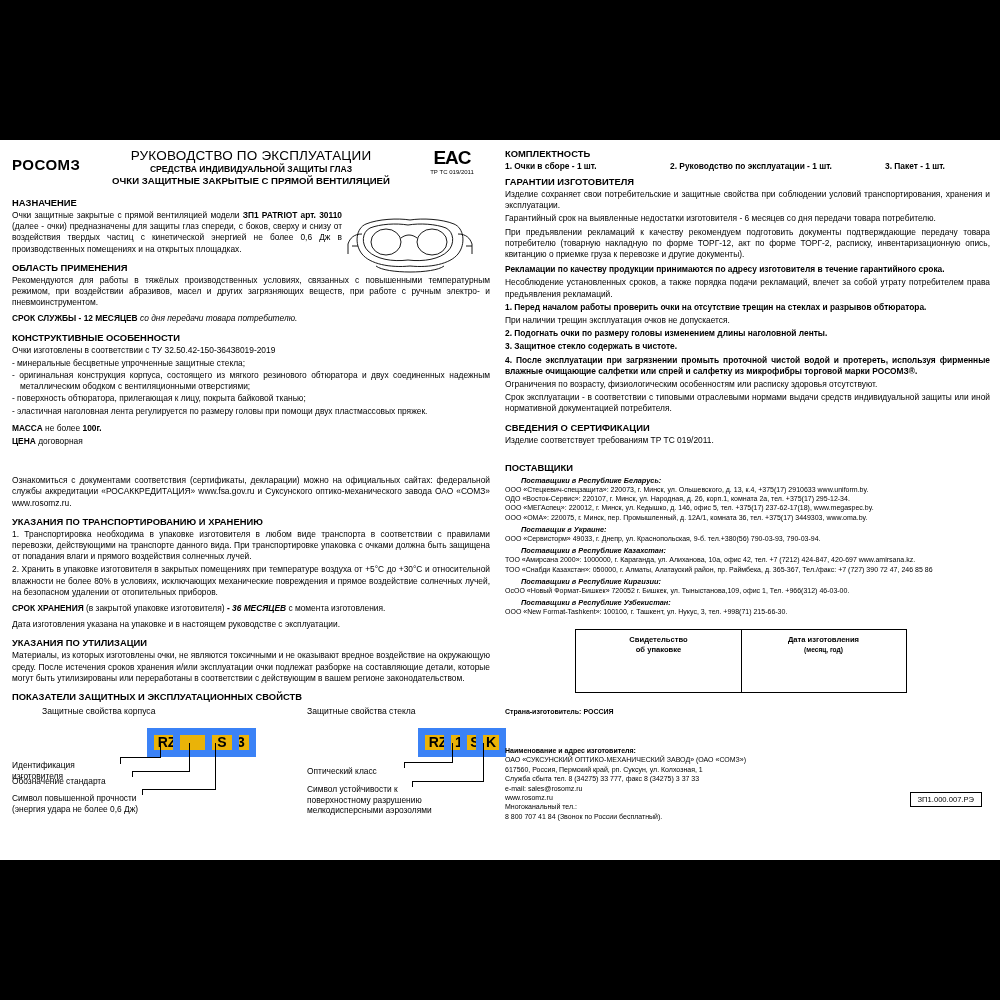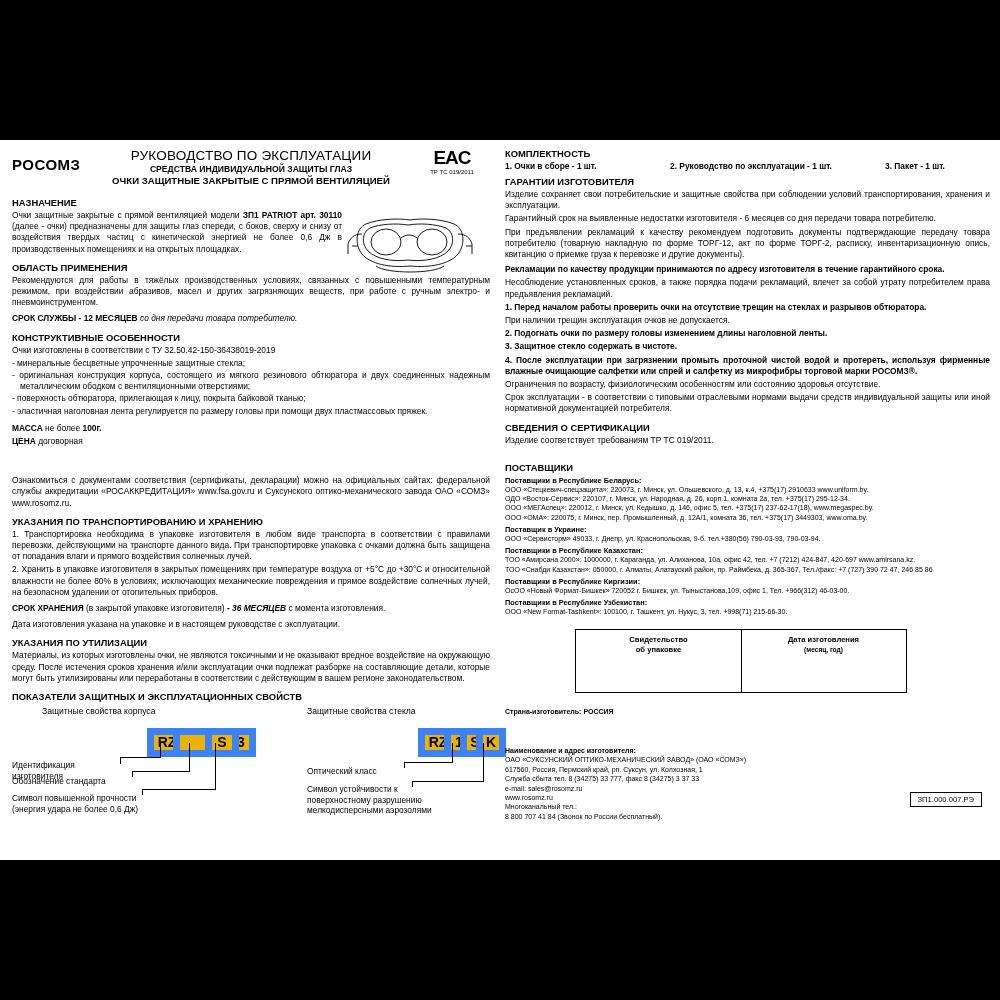--- a/index.html
+++ b/index.html
@@ -166,21 +166,22 @@
   .k3 { left: 380px; }
 
   .supp-line {
     font-size: 7px;
     line-height: 9.3px;
     margin: 0;
   }
   .supp-head {
     font-size: 7.4px;
     font-weight: bold;
-    margin: 3px 0 0 0;
+    margin: 3px 0 0 16px;
+    font-style: italic;
   }
 
   
   .stamp {
     position: relative;
     margin: 12px 0 0 70px;
     width: 330px; height: 62px;
     border: 1px solid #000;
   }
   .stamp .divider {
@@ -355,21 +356,21 @@
       <p class="bd">Гарантийный срок на выявленные недостатки изготовителя - 6 месяцев со дня передачи товара потребителю.</p>
       <p class="bd" style="margin-top:0">При предъявлении рекламаций к качеству рекомендуем подготовить документы подтверждающие передачу товара потребителю (товарную накладную по форме ТОРГ-12, акт по форме ТОРГ-2, расписку, инвентаризационную опись, квитанцию о приемке груза к перевозке и другие документы).</p>
       <p class="bd b" style="margin-top:4px">Рекламации по качеству продукции принимаются по адресу изготовителя в течение гарантийного срока.</p>
       <p class="bd">Несоблюдение установленных сроков, а также порядка подачи рекламаций, влечет за собой утрату потребителем права предъявления рекламаций.</p>
 
       <p class="bd nj"><span class="b">1. Перед началом работы проверить очки на отсутствие трещин на стеклах и разрывов обтюратора.</span></p>
       <p class="bd nj">При наличии трещин эксплуатация очков не допускается.</p>
       <p class="bd nj"><span class="b">2. Подогнать очки по размеру головы изменением длины наголовной ленты.</span></p>
       <p class="bd nj"><span class="b">3. Защитное стекло содержать в чистоте.</span></p>
       <p class="bd"><span class="b">4. После эксплуатации при загрязнении промыть проточной чистой водой и протереть, используя фирменные влажные очищающие салфетки или спрей и салфетку из микрофибры торговой марки РОСОМЗ®.</span></p>
-      <p class="bd">Ограничения по возрасту, физиологическим особенностям или состоянию здоровья отсутствие.</p>
+      <p class="bd">Ограничения по возрасту, физиологическим особенностям или расписку здоровья отсутствуют.</p>
       <p class="bd">Срок эксплуатации - в соответствии с типовыми отраслевыми нормами выдачи средств индивидуальной защиты или иной нормативной документацией потребителя.</p>
 
       <h2 class="sec">СВЕДЕНИЯ О СЕРТИФИКАЦИИ</h2>
       <p class="bd nj">Изделие соответствует требованиям ТР ТС 019/2011.</p>
 
       <h2 class="sec" style="margin-top:16px">ПОСТАВЩИКИ</h2>
 
       <div>
         <p class="supp-head">Поставщики в Республике Беларусь:</p>
         <p class="supp-line">ООО «Стецкевич-спецзащита»: 220073, г. Минск, ул. Ольшевского, д. 13, к.4, +375(17) 2910633  www.uniform.by.</p>

